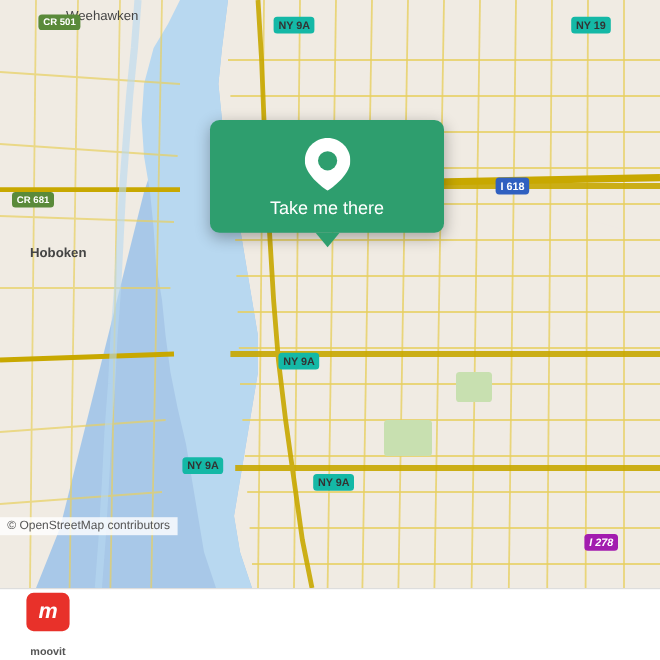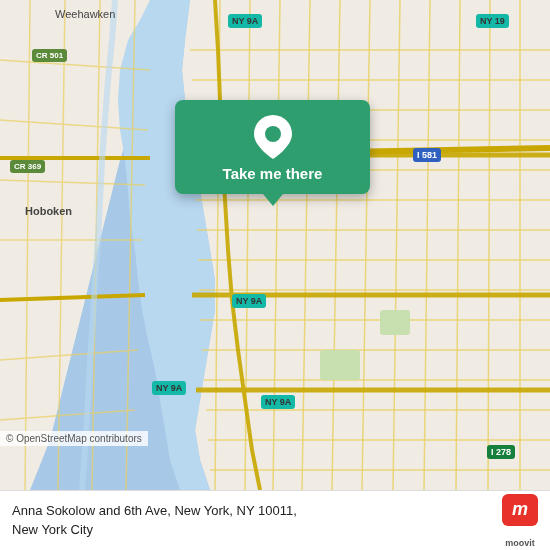--- a/index.html
+++ b/index.html
@@ -70,21 +70,21 @@
       transform: rotate(0deg);
       display: flex;
       align-items: center;
       justify-content: center;
       margin-bottom: 6px;
     }
 
     .popup-label {
       color: white;
       font-size: 15px;
-      font-weight: 700;
+      font-weight: 400;
       text-align: left;
       white-space: nowrap;
     }
 
     
     #bottom-bar {
       width: 550px;
       height: 60px;
       background: white;
       display: flex;
@@ -238,45 +238,41 @@
 
     <rect x="320" y="350" width="40" height="30" fill="#c8e0b0" rx="3"></rect>
     <rect x="380" y="310" width="30" height="25" fill="#c8e0b0" rx="3"></rect>
 
     <polyline points="115,0 112,40 108,80 105,120 102,160 100,200 98,240 95,280 93,320 90,360 88,400 85,450 82,490" fill="none" stroke="#b8d8f0" stroke-width="6" opacity="0.6"></polyline>
   </svg>
 
   <div class="map-label" style="top:8px; left:55px;">Weehawken</div>
   <div class="map-label" style="top:205px; left:25px;font-weight:bold;">Hoboken</div>
 
-  <div class="highway-badge green" style="top:12px; left:32px; font-size:8px;margin-top:37px;">CR 501</div>
+  <div class="highway-badge green" style="top:12px; left:32px; font-size:8px;">CR 501</div>
   <div class="highway-badge yellow" style="top:14px; left:228px;">NY 9A</div>
   <div class="highway-badge yellow" style="top:14px; left:476px;">NY 19</div>
-  <div class="highway-badge green" style="top:160px; left:10px; font-size:8px;">CR 369</div>
-  <div class="highway-badge" style="top:148px; left:413px; background:#3060c0;">I 581</div>
+  <div class="highway-badge green" style="top:160px; left:10px; font-size:8px;">CR 681</div>
+  <div class="highway-badge" style="top:148px; left:413px; background:#3060c0;">I 618</div>
   <div class="highway-badge yellow" style="top:294px; left:232px;">NY 9A</div>
   <div class="highway-badge yellow" style="top:381px; left:152px;">NY 9A</div>
   <div class="highway-badge yellow" style="top:395px; left:261px;">NY 9A</div>
-  <div class="highway-badge" style="top:445px; left:487px; background:#15803d;">I 278</div>
+  <div class="highway-badge" style="top:445px; left:487px; background:#a21caf;font-style:italic;">I 278</div>
 
   <div class="popup-card">
     <div class="pin-wrapper">
       <svg width="38" height="44" viewBox="0 0 38 44" xmlns="http://www.w3.org/2000/svg">
         <path d="M19 0 C8.5 0 0 8.5 0 19 C0 32 19 44 19 44 C19 44 38 32 38 19 C38 8.5 29.5 0 19 0 Z" fill="white"></path>
         <circle cx="19" cy="19" r="8" fill="#2e9e6e"></circle>
       </svg>
     </div>
     <div class="popup-label">Take me there</div>
   </div>
 
   <div class="copyright-bar">© OpenStreetMap contributors</div>
 </div>
 
 <div id="bottom-bar">
-  <div class="address-text">
-    <span>Anna Sokolow and 6th Ave, New York, NY 10011,</span><br>
-    <span>New York City</span>
-  </div>
   <div class="moovit-logo">
     <div class="moovit-m">m</div>
     <div class="moovit-text">moovit</div>
   </div>
 </div>
 
 </body></html>

